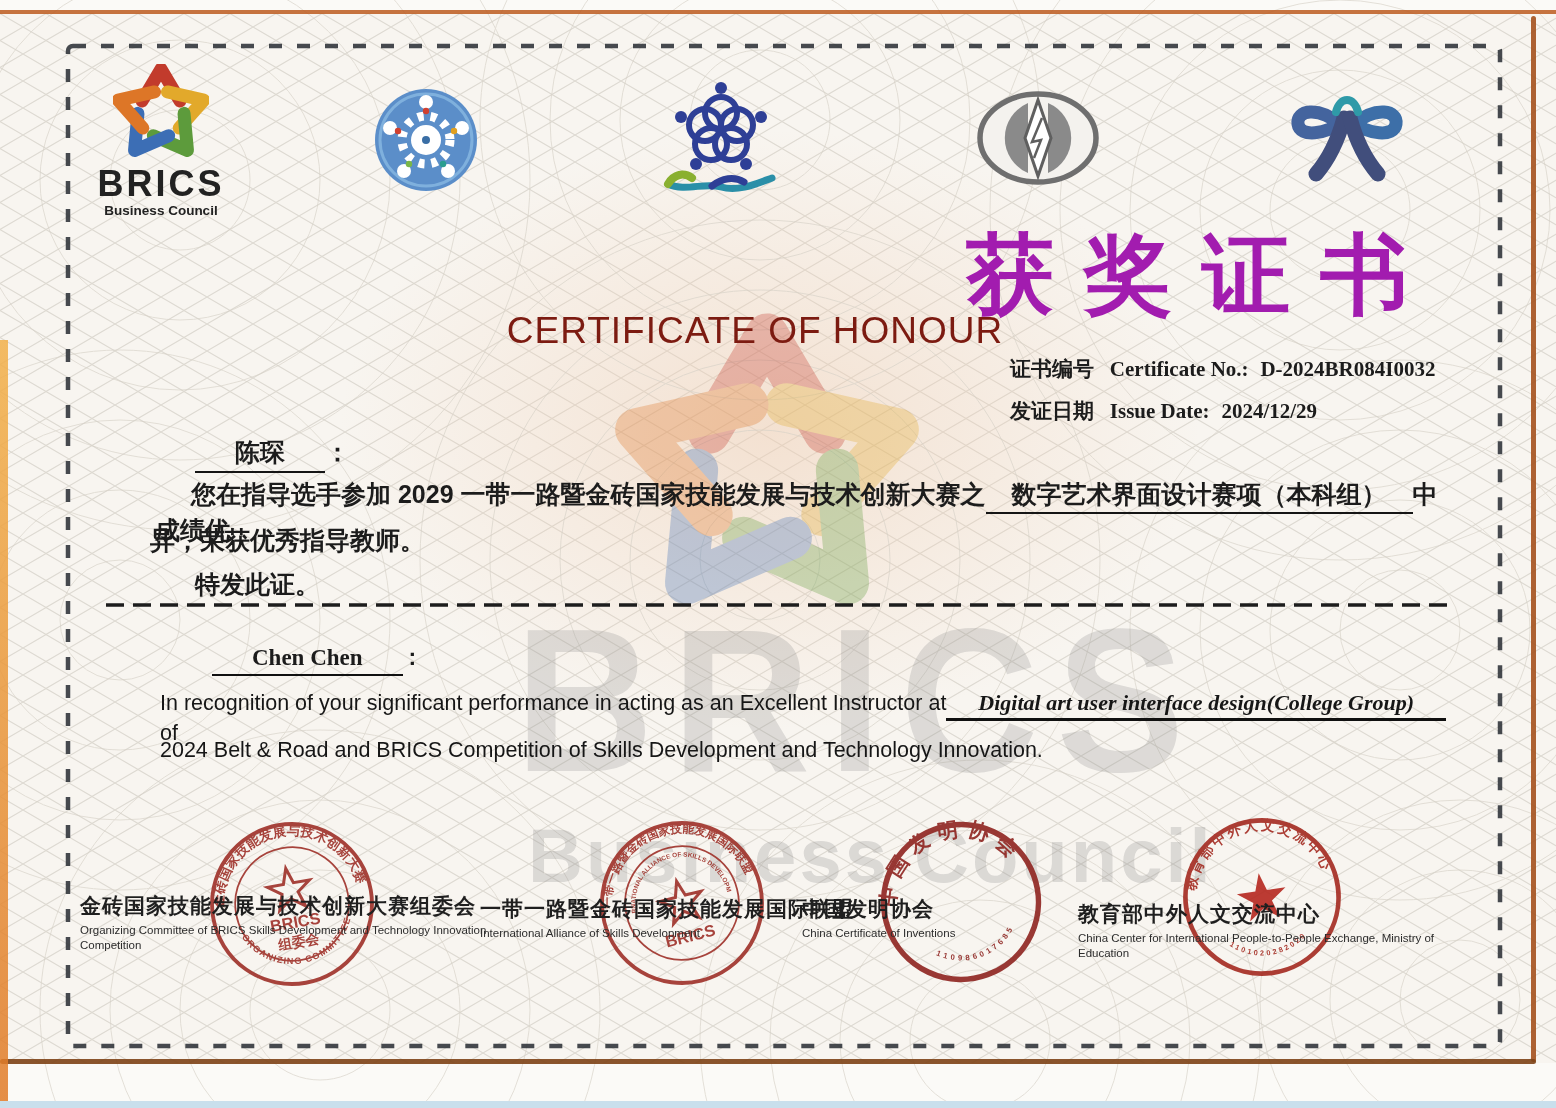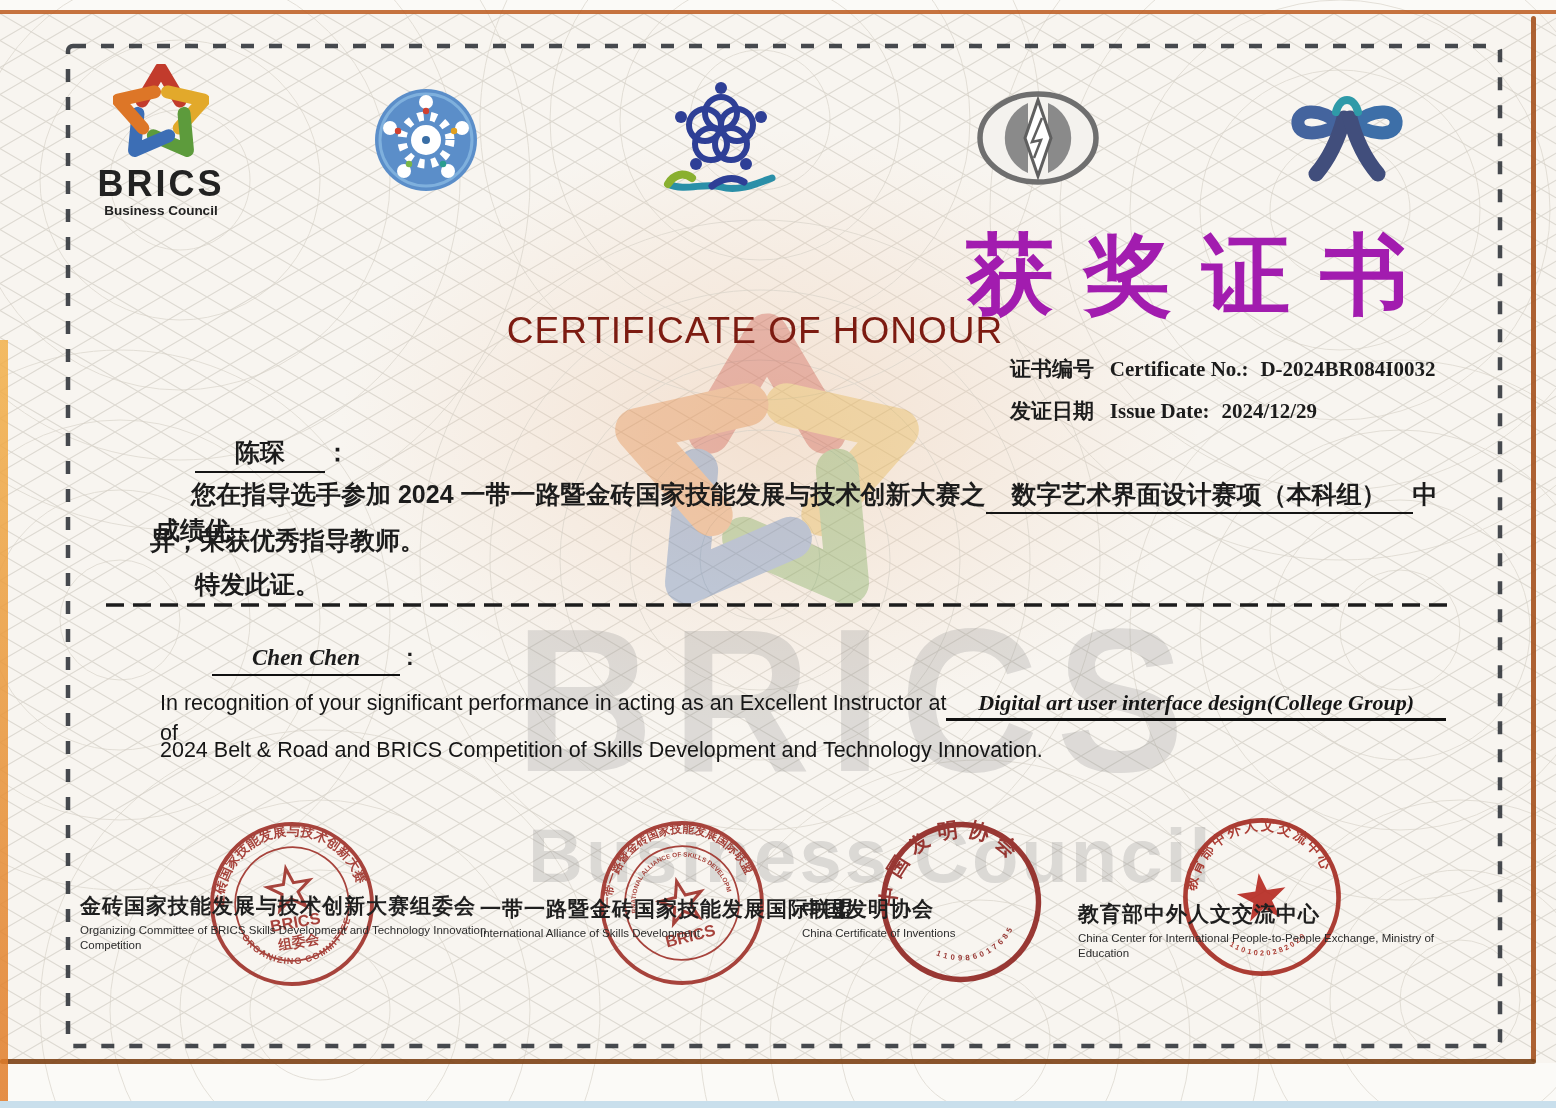--- a/index.html
+++ b/index.html
@@ -30,21 +30,21 @@
   .cn-line1{top:478px;}
   .cn-line1 .indent{display:inline-block;width:36px;}
   .cn-underline{display:inline-block;padding:0 26px 1px;border-bottom:2.5px solid #151515;font-weight:700;}
   .cn-line2{top:524px;left:150px;}
   .cn-line3{top:568px;left:195px;}
   
   .divider{position:absolute;left:104px;top:600px;}
   
   .en-name-line{position:absolute;left:212px;top:644px;font-size:23px;}
   .en-name{display:inline-block;padding:0 40px 3px;border-bottom:2.5px solid #101010;
-           font-family:"Liberation Serif",serif;font-weight:700;font-style:italic;}
+           font-family:"Liberation Serif",serif;font-weight:700;}
   .en-colon{font-weight:700;margin-left:6px;}
   .en-p{position:absolute;left:160px;width:1300px;font-size:21.5px;color:#161616;}
   .en-line1{top:690px;}
   .en-underline{display:inline-block;padding:0 32px 2px;border-bottom:3px solid #101010;
                 font-family:"Liberation Serif",serif;font-weight:700;font-style:italic;font-size:22px;}
   .en-line2{top:738px;}
   
   .wm-star{position:absolute;left:602px;top:300px;pointer-events:none;}
   .wm-text{position:absolute;left:0;top:0;width:1556px;pointer-events:none;}
   .wm-brics{position:absolute;left:515px;top:590px;font-size:192px;font-weight:900;
@@ -257,21 +257,21 @@
       <span class="cn">发证日期</span>
       <span class="en">Issue Date:</span>
       <span class="en" style="margin-left:6px;">2024/12/29</span>
     </div>
   </div>
 
   <div class="cn-name-line">
     <span class="cn-name">陈琛</span><span>：</span>
   </div>
   <div class="cn-p cn-line1">
-    <span class="indent"></span><span>您在指导选手参加 2024 一带一路暨金砖国家技能发展与技术创新大赛之</span><span class="cn-underline">数字艺术界面设计赛项（本科组）</span><span>中成绩优</span>
+    <span class="indent"></span><span>您在指导选手参加 2029 一带一路暨金砖国家技能发展与技术创新大赛之</span><span class="cn-underline">数字艺术界面设计赛项（本科组）</span><span>中成绩优</span>
   </div>
   <div class="cn-p cn-line2">异，荣获优秀指导教师。</div>
   <div class="cn-p cn-line3">特发此证。</div>
 
   <svg class="divider" width="1348" height="10">
     <line x1="2" y1="5" x2="1346" y2="5" stroke="#1d1d1d" stroke-width="3.5" stroke-dasharray="18 9"></line>
   </svg>
 
   <div class="en-name-line">
     <span class="en-name">Chen Chen</span><span class="en-colon">:</span>

